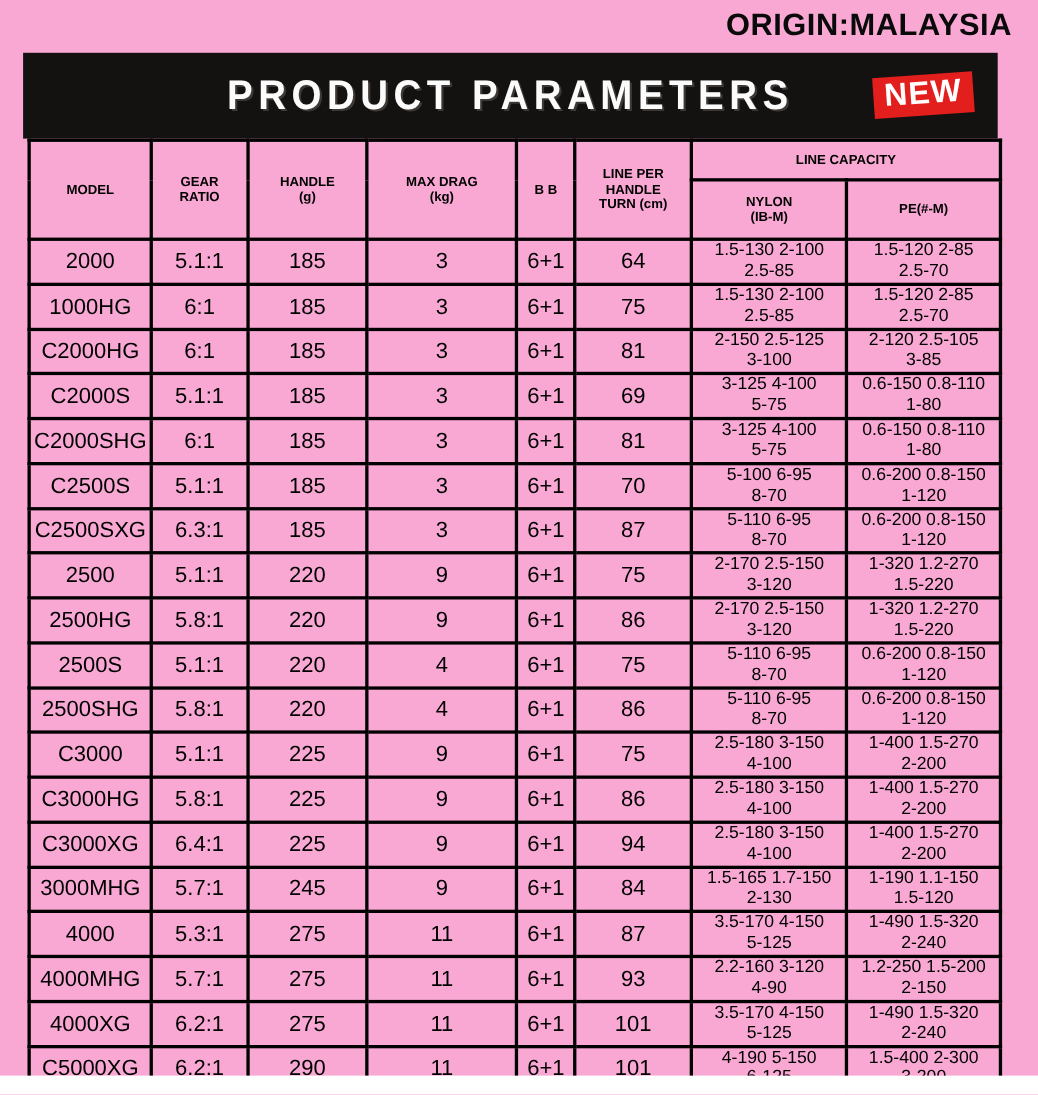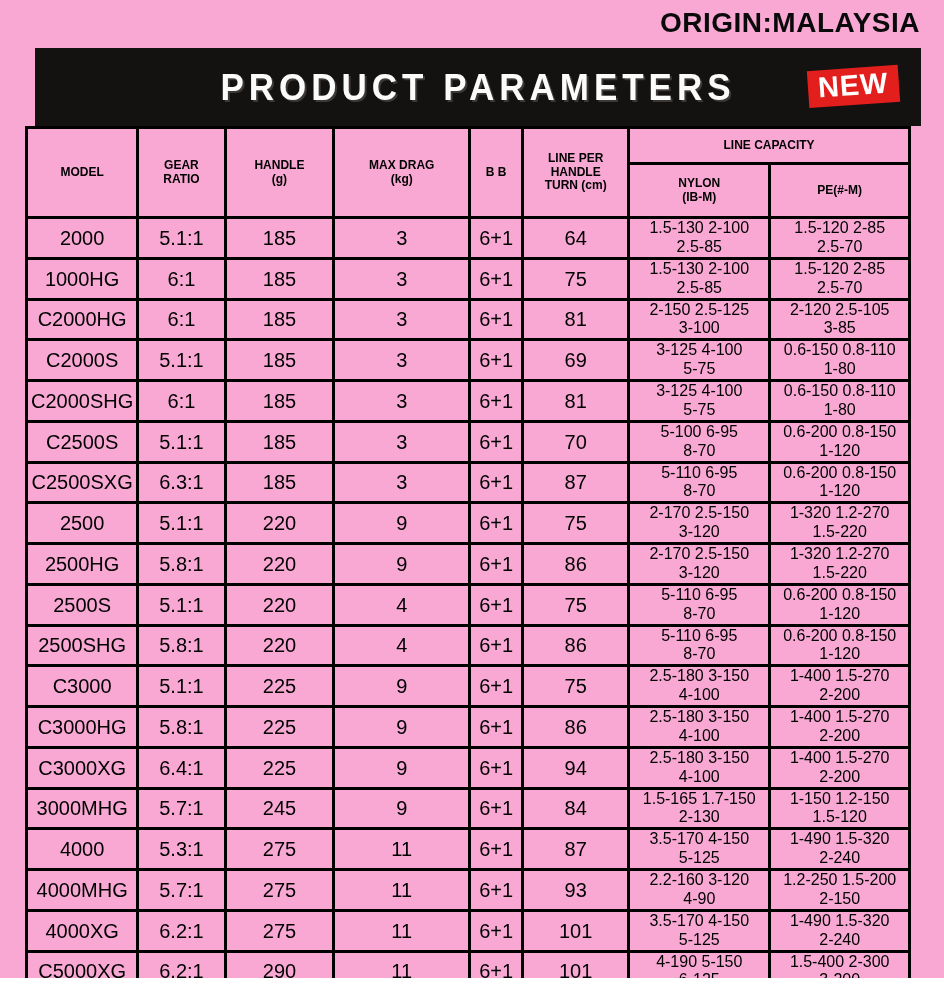--- a/index.html
+++ b/index.html
@@ -21,21 +21,21 @@
     top: 7px;
     right: 24px;
     font-size: 28px;
     font-weight: bold;
     letter-spacing: 0.5px;
     color: #0a0a0a;
   }
   .banner {
     position: absolute;
     top: 48px;
-    left: 35px;
+    left: 21px;
     width: 886px;
     height: 78px;
     background: #141111;
     display: flex;
     align-items: center;
     justify-content: center;
   }
   .banner-title {
     color: #fbfbfb;
     font-size: 35px;
@@ -311,21 +311,21 @@
         </tr>
         <tr>
           <td>3000MHG</td>
           <td>5.7:1</td>
           <td>245</td>
           <td>9</td>
           <td>6+1</td>
           <td>84</td>
           <td class="cap">1.5-165 1.7-150
 2-130</td>
-          <td class="cap">1-150 1.2-150
+          <td class="cap">1-190 1.1-150
 1.5-120</td>
         </tr>
         <tr>
           <td>4000</td>
           <td>5.3:1</td>
           <td>275</td>
           <td>11</td>
           <td>6+1</td>
           <td>87</td>
           <td class="cap">3.5-170 4-150

